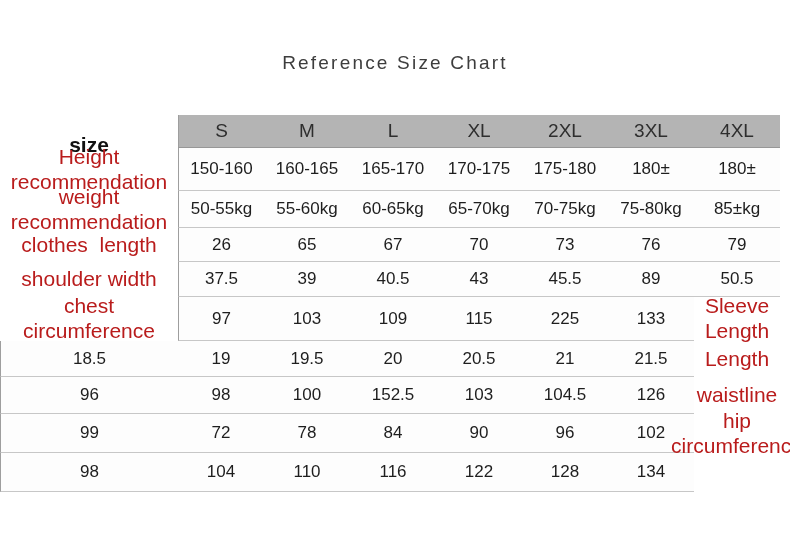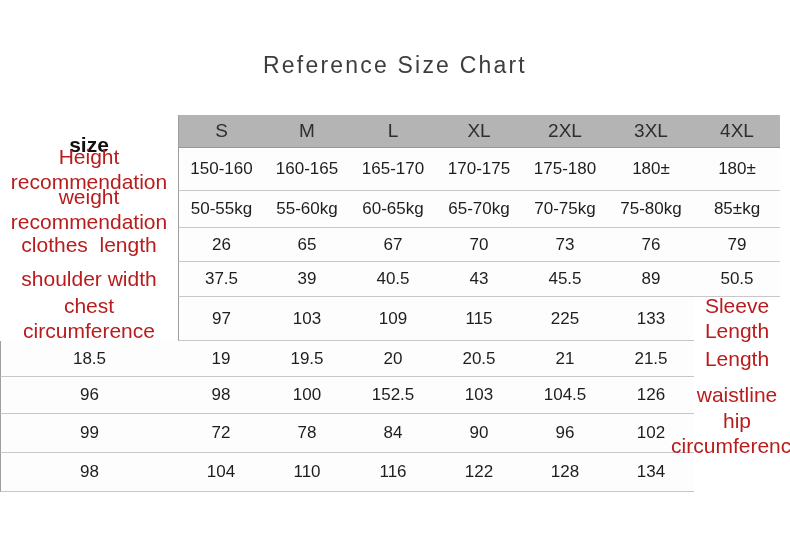--- a/index.html
+++ b/index.html
@@ -16,21 +16,21 @@
     width: 790px;
     height: 539px;
     background: #ffffff;
   }
   .title {
     position: absolute;
     top: 52px;
     left: 0;
     right: 0;
     text-align: center;
-    font-size: 23px;
+    font-size: 19px;
     font-weight: 300;
     letter-spacing: 2.2px;
     color: #3d3d3d;
   }
   .chart {
     position: absolute;
     top: 115px;
     left: 0;
     display: grid;
     grid-template-columns: 178px repeat(7, 86px);

